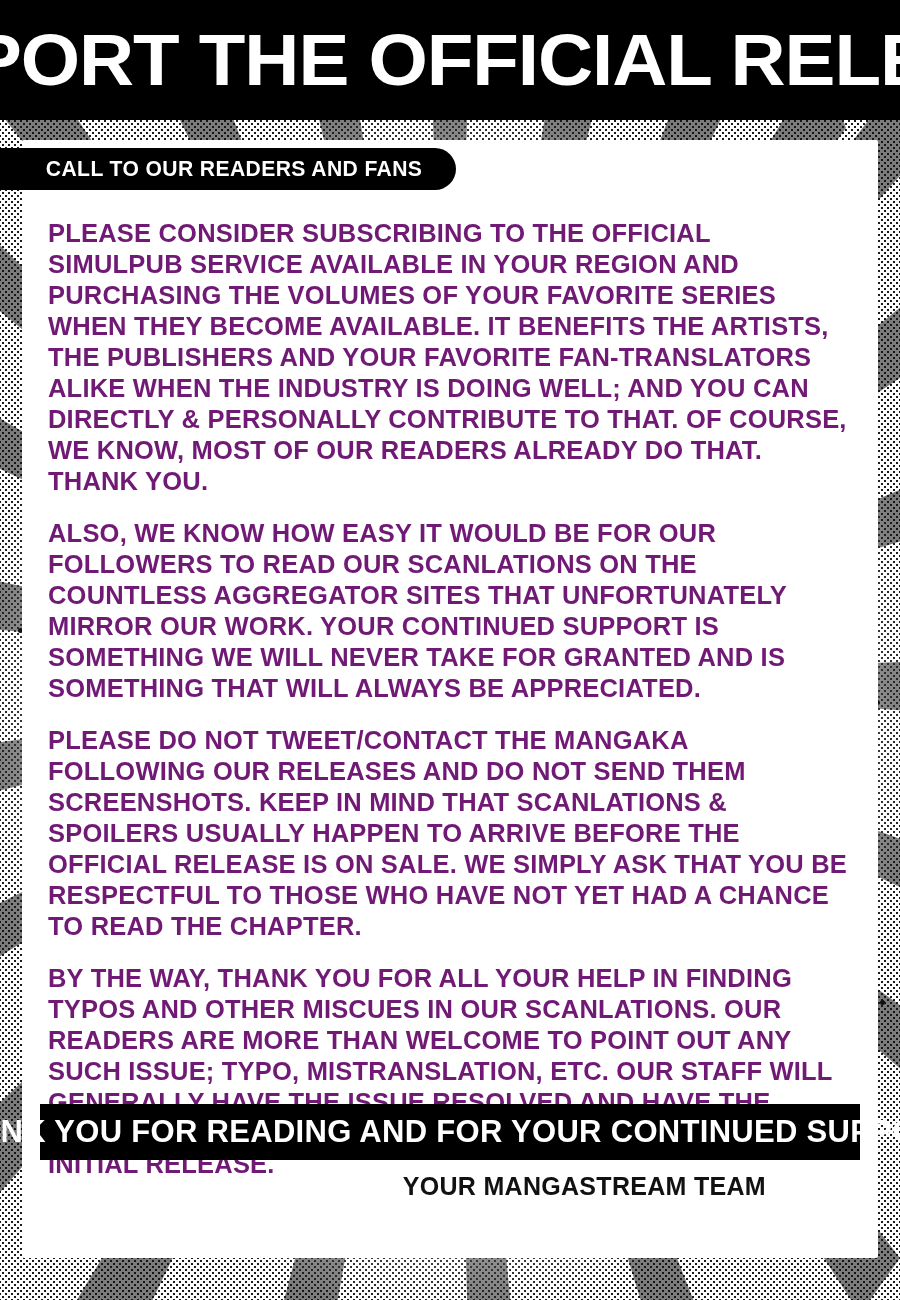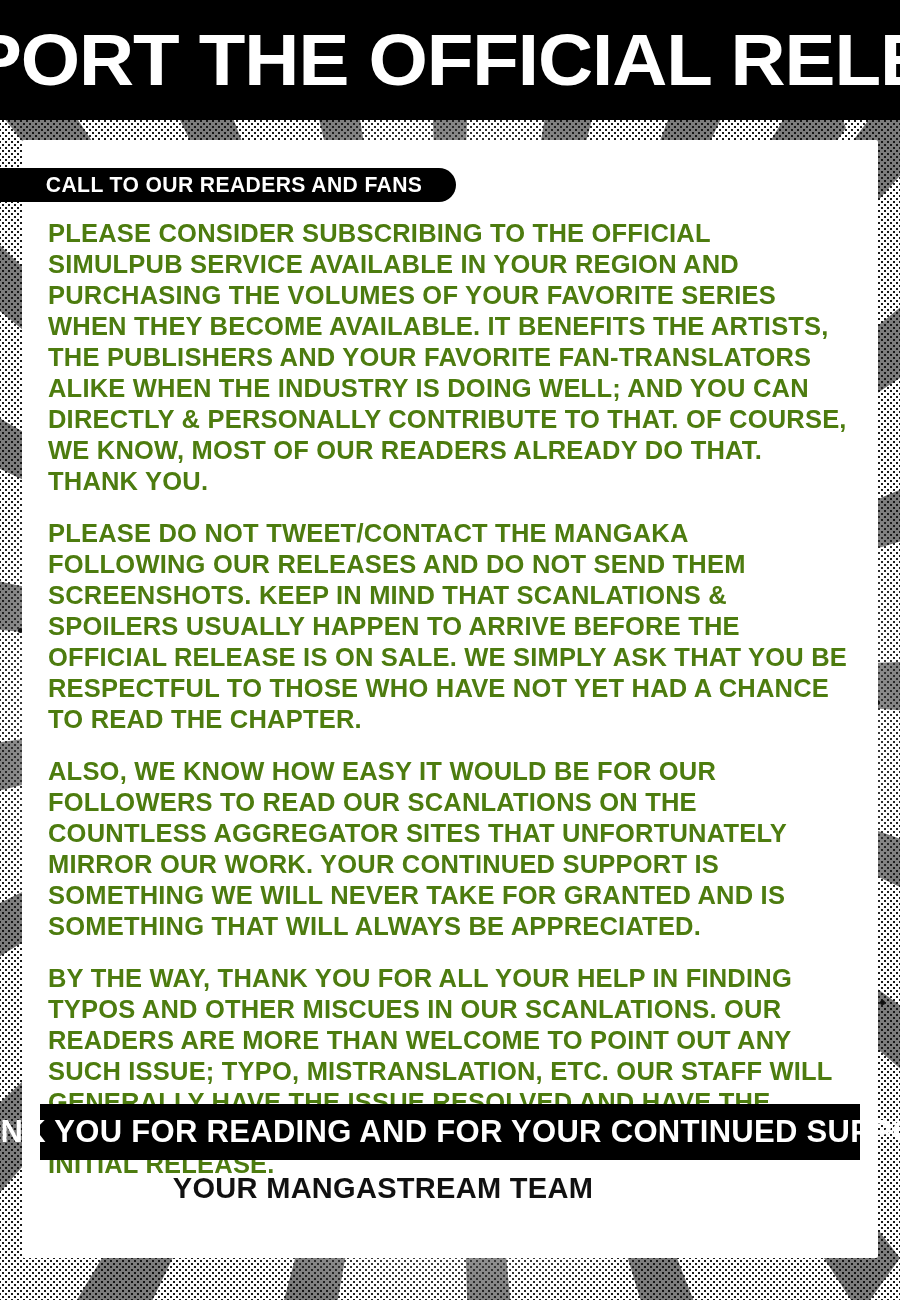--- a/index.html
+++ b/index.html
@@ -79,49 +79,48 @@
     transform: scaleX(1.06);
     white-space: nowrap;
     text-transform: uppercase;
   }
 
   
   .ribbon {
     position: absolute;
     left: 0;
     top: 148px;
-    height: 34px;
+    height: 42px;
     padding: 0 26px 0 38px;
     background: #000000;
     border-top-right-radius: 21px;
     border-bottom-right-radius: 21px;
     display: flex;
     align-items: center;
-    margin-top: 20px;
   }
   .ribbon-text {
     color: #ffffff;
     font-family: "Liberation Sans Narrow", "Liberation Sans", sans-serif;
     font-weight: bold;
     font-size: 22px;
     letter-spacing: 0.4px;
     transform: scaleX(0.96);
     white-space: nowrap;
     text-transform: uppercase;
   }
 
   
   .body-block {
     position: absolute;
     left: 48px;
     top: 218px;
     width: 804px;
   }
   .para {
-    color: #4d7c0f;
+    color: #701a75;
     font-family: "Liberation Sans Narrow", "Liberation Sans", sans-serif;
     font-weight: bold;
     font-size: 25.5px;
     line-height: 31px;
     letter-spacing: 0.2px;
     text-transform: uppercase;
     margin: 0 0 21px 0;
     transform-origin: left top;
   }
   .para:last-child { margin-bottom: 0; }
@@ -145,25 +144,25 @@
     font-size: 31px;
     letter-spacing: 0.3px;
     white-space: nowrap;
     text-transform: uppercase;
   }
   .signature {
     position: absolute;
     left: 0;
     top: 1172px;
     width: 766px;
-    text-align: center;
+    text-align: right;
     color: #111111;
     font-family: "Liberation Sans Narrow", "Liberation Sans", sans-serif;
     font-weight: bold;
-    font-size: 29px;
+    font-size: 25px;
     letter-spacing: 0.3px;
     text-transform: uppercase;
   }
 
   
   .speck { position: absolute; background: #111; border-radius: 50%; }
 </style>
 </head>
 <body>
 
@@ -225,22 +224,22 @@
   <div class="title-bar">
     <div class="title-text">SUPPORT THE OFFICIAL RELEASE</div>
   </div>
 
   <div class="ribbon">
     <span class="ribbon-text">CALL TO OUR READERS AND FANS</span>
   </div>
 
   <div class="body-block">
     <p class="para">PLEASE CONSIDER SUBSCRIBING TO THE OFFICIAL SIMULPUB SERVICE AVAILABLE IN YOUR REGION AND PURCHASING THE VOLUMES OF YOUR FAVORITE SERIES WHEN THEY BECOME AVAILABLE. IT BENEFITS THE ARTISTS, THE PUBLISHERS AND YOUR FAVORITE FAN-TRANSLATORS ALIKE WHEN THE INDUSTRY IS DOING WELL; AND YOU CAN DIRECTLY &amp; PERSONALLY CONTRIBUTE TO THAT. OF COURSE, WE KNOW, MOST OF OUR READERS ALREADY DO THAT. THANK YOU.</p>
+    <p class="para">ALSO, WE KNOW HOW EASY IT WOULD BE FOR OUR FOLLOWERS TO READ OUR SCANLATIONS ON THE COUNTLESS AGGREGATOR SITES THAT UNFORTUNATELY MIRROR OUR WORK. YOUR CONTINUED SUPPORT IS SOMETHING WE WILL NEVER TAKE FOR GRANTED AND IS SOMETHING THAT WILL ALWAYS BE APPRECIATED.</p>
     <p class="para">PLEASE DO NOT TWEET/CONTACT THE MANGAKA FOLLOWING OUR RELEASES AND DO NOT SEND THEM SCREENSHOTS. KEEP IN MIND THAT SCANLATIONS &amp; SPOILERS USUALLY HAPPEN TO ARRIVE BEFORE THE OFFICIAL RELEASE IS ON SALE. WE SIMPLY ASK THAT YOU BE RESPECTFUL TO THOSE WHO HAVE NOT YET HAD A CHANCE TO READ THE CHAPTER.</p>
-    <p class="para">ALSO, WE KNOW HOW EASY IT WOULD BE FOR OUR FOLLOWERS TO READ OUR SCANLATIONS ON THE COUNTLESS AGGREGATOR SITES THAT UNFORTUNATELY MIRROR OUR WORK. YOUR CONTINUED SUPPORT IS SOMETHING WE WILL NEVER TAKE FOR GRANTED AND IS SOMETHING THAT WILL ALWAYS BE APPRECIATED.</p>
     <p class="para">BY THE WAY, THANK YOU FOR ALL YOUR HELP IN FINDING TYPOS AND OTHER MISCUES IN OUR SCANLATIONS. OUR READERS ARE MORE THAN WELCOME TO POINT OUT ANY SUCH ISSUE; TYPO, MISTRANSLATION, ETC. OUR STAFF WILL GENERALLY HAVE THE ISSUE RESOLVED AND HAVE THE CORRECTIONS UPLOADED WITHIN A FEW HOURS OF THE INITIAL RELEASE.</p>
   </div>
 
   <div class="footer-bar">
     <span class="footer-bar-text">THANK YOU FOR READING AND FOR YOUR CONTINUED SUPPORT.</span>
   </div>
 
   <div class="signature">YOUR MANGASTREAM TEAM</div>
 
 </div>

